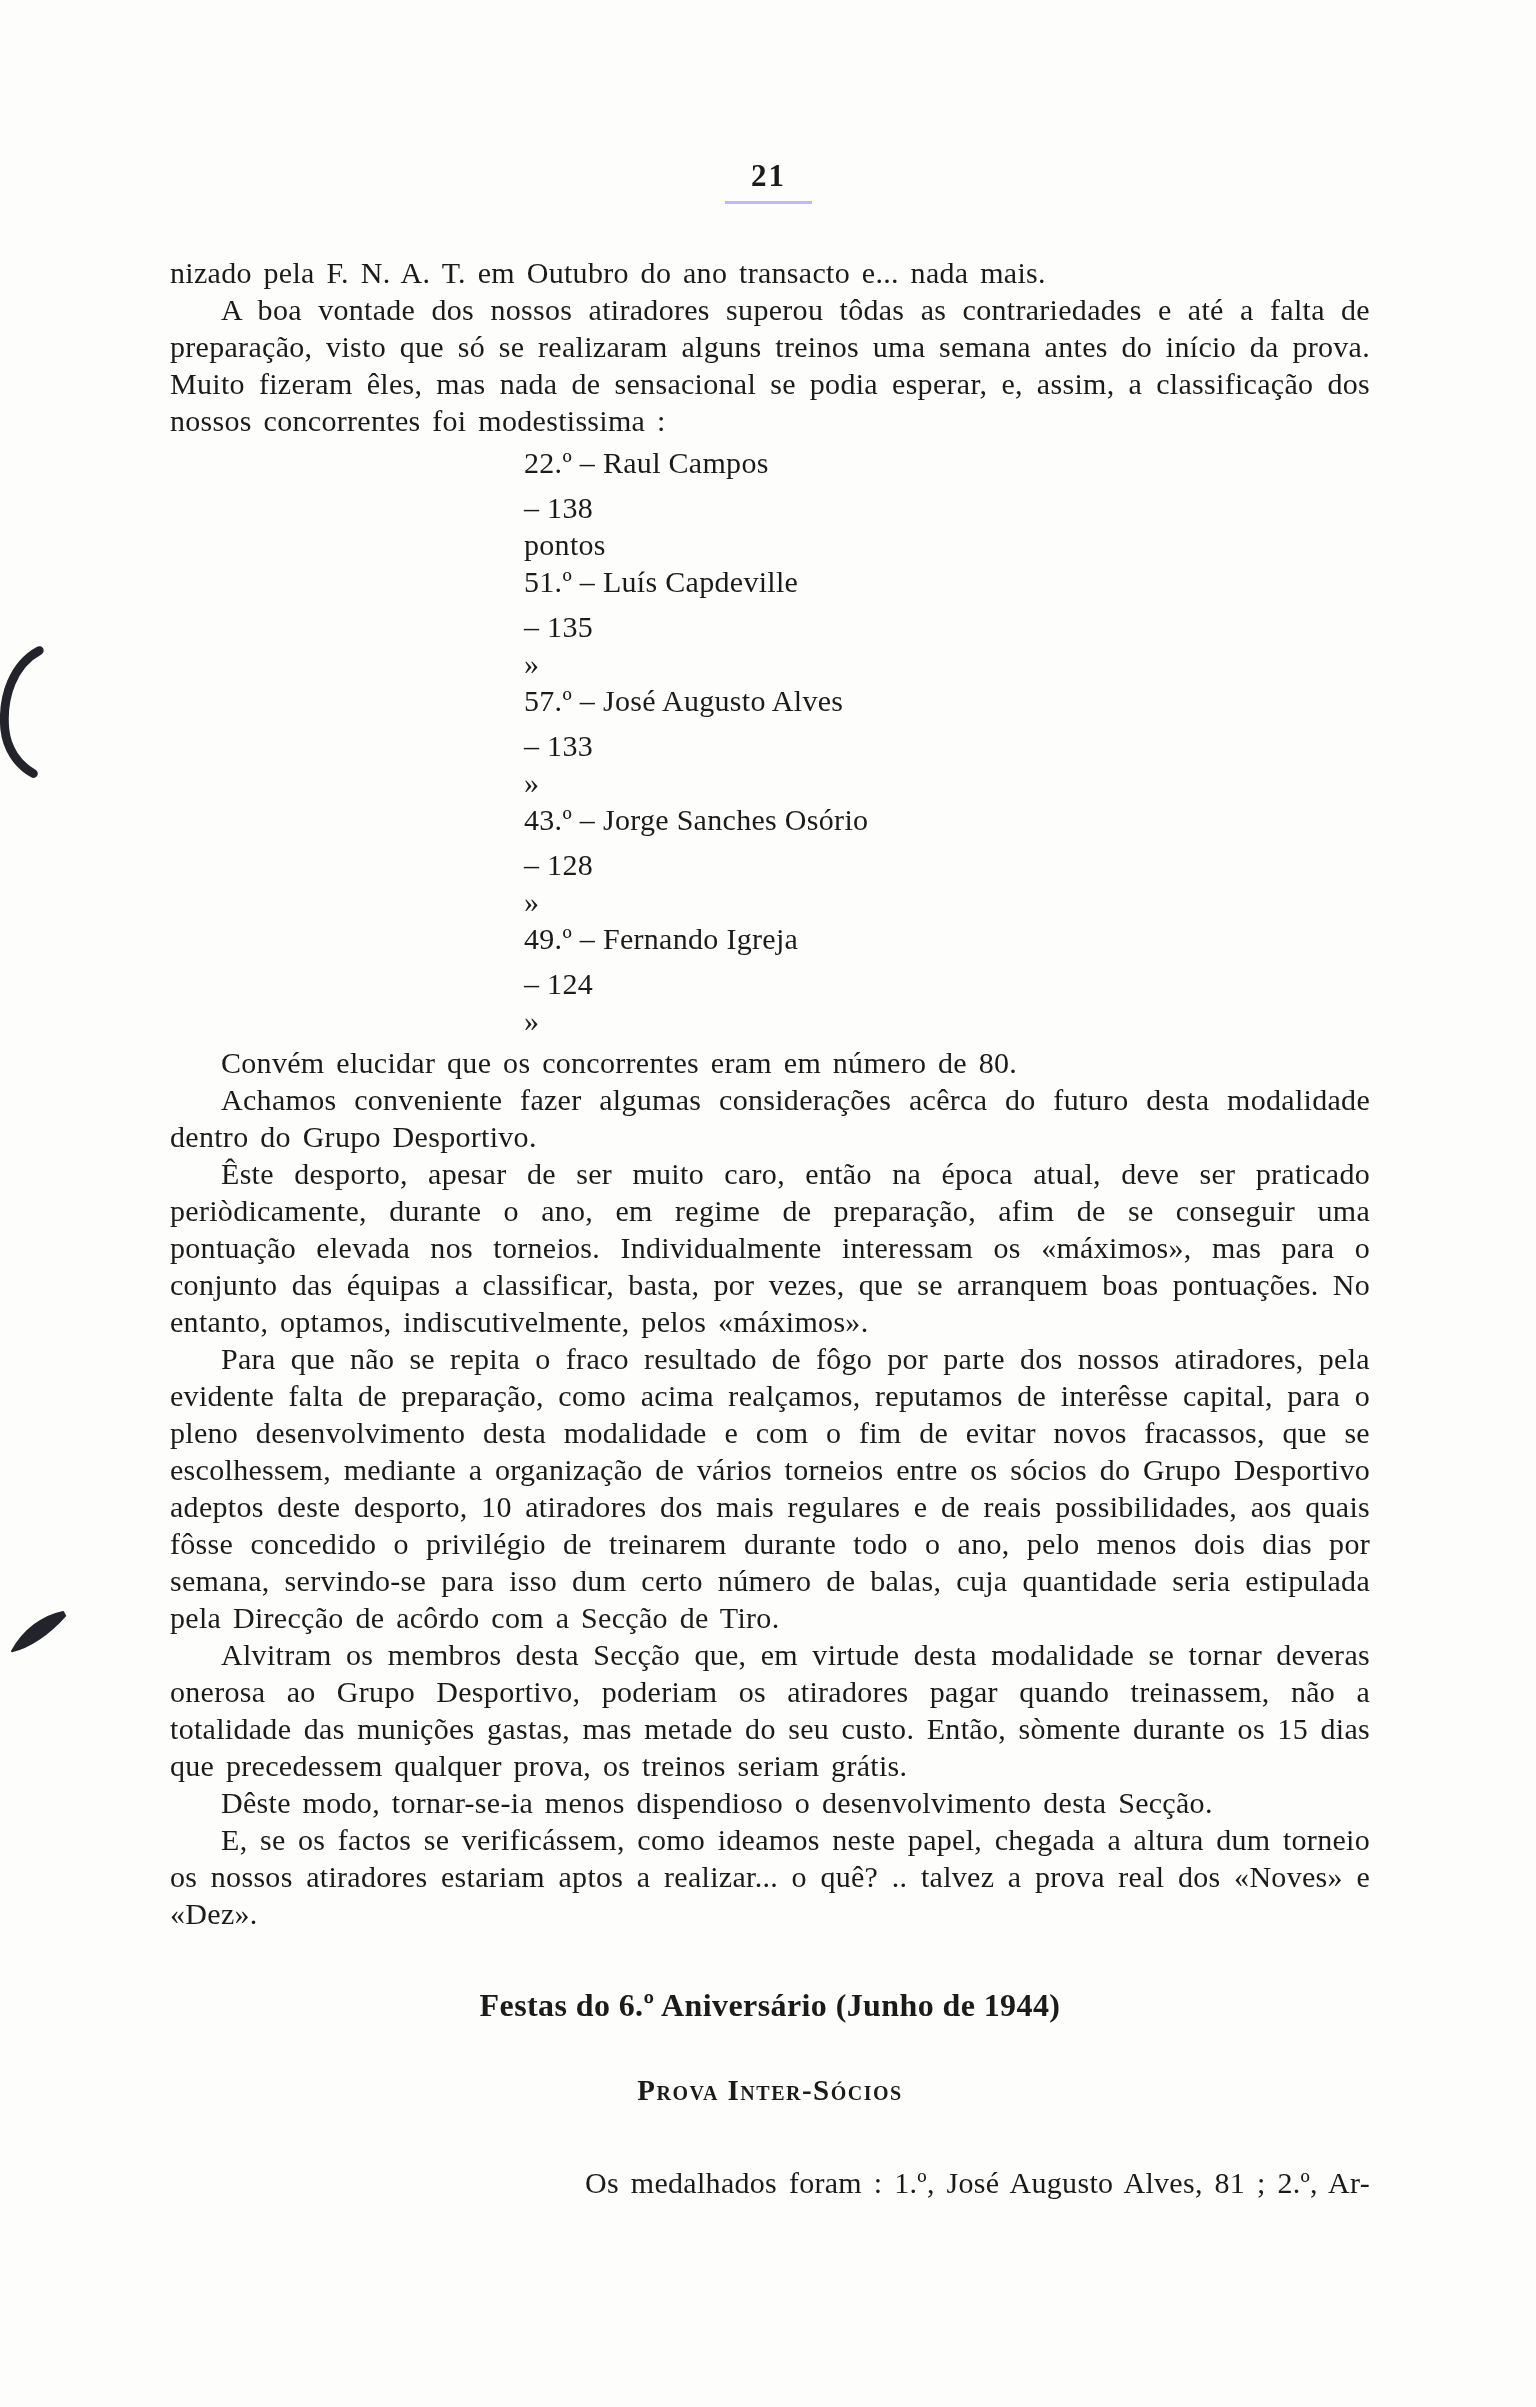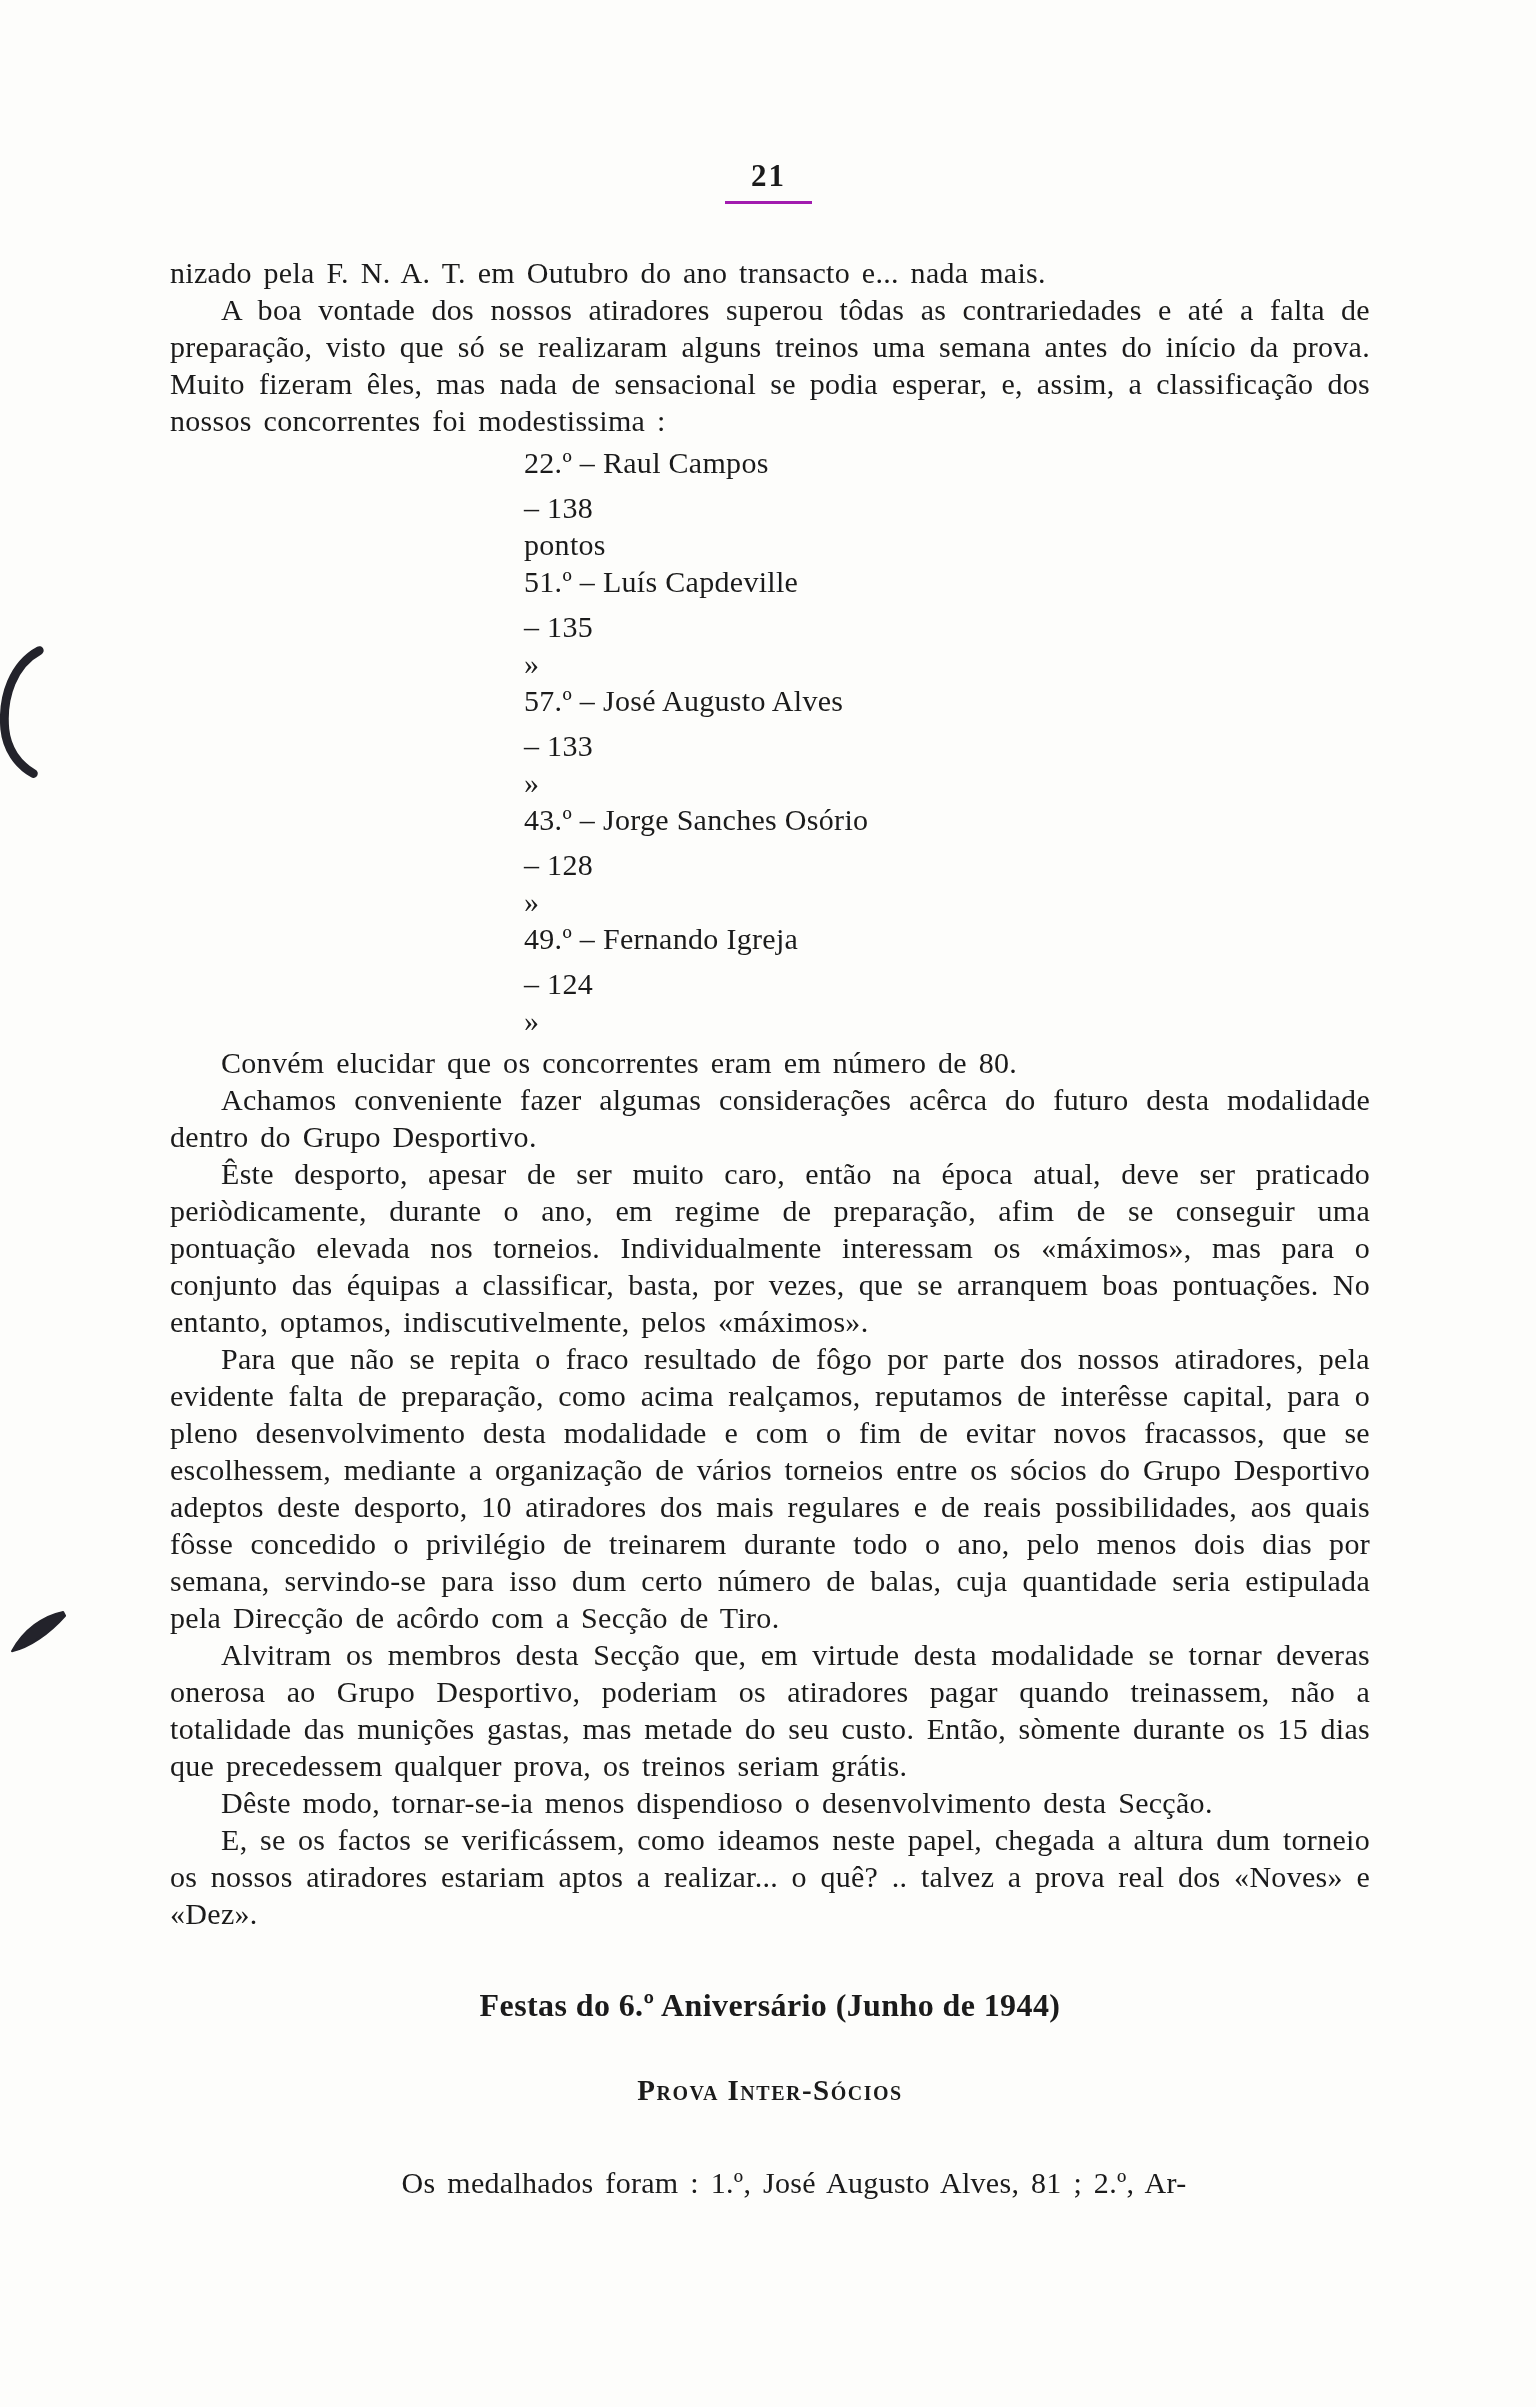--- a/index.html
+++ b/index.html
@@ -22,21 +22,21 @@
     left: 0;
     right: 0;
     text-align: center;
   }
   .page-number {
     display: inline-block;
     font-size: 31px;
     font-weight: bold;
     letter-spacing: 2px;
     padding: 0 26px 7px 26px;
-    border-bottom: 3px solid #a21caf;
+    border-bottom: 3px solid #c4b5fd;
   }
 
   
   .content {
     position: absolute;
     top: 254px;
     left: 170px;
     width: 1200px;
   }
   .content p.para {
@@ -76,21 +76,21 @@
     font-variant: small-caps;
     letter-spacing: 1.5px;
   }
   .closing {
     margin-top: 57px;
     font-size: 30px;
     line-height: 37px;
     letter-spacing: 0.3px;
     word-spacing: 4px;
     text-indent: 48px;
-    text-align: center;
+    text-align: right;
   }
 
   
   .ink-mark { position: absolute; pointer-events: none; }
   .ink-mark-1 { left: -6px; top: 644px; }
   .ink-mark-2 { left: 6px; top: 1604px; }
 </style>
 </head>
 <body>
 

